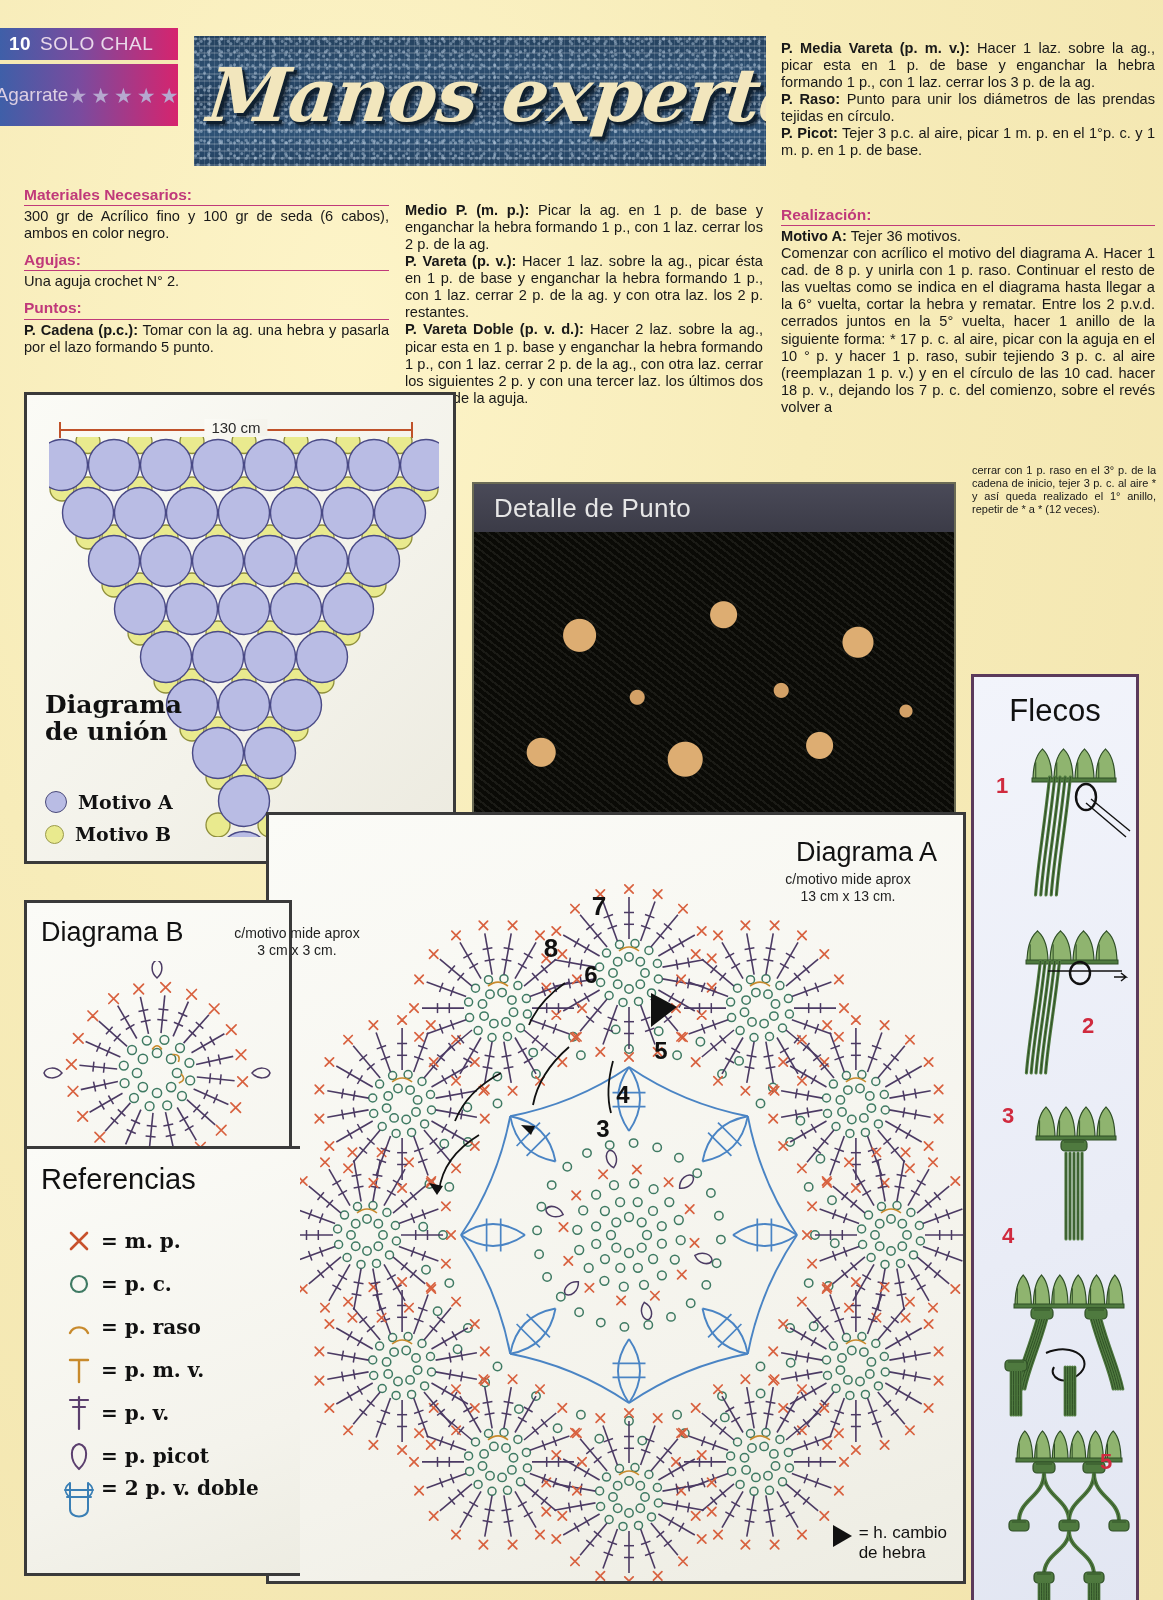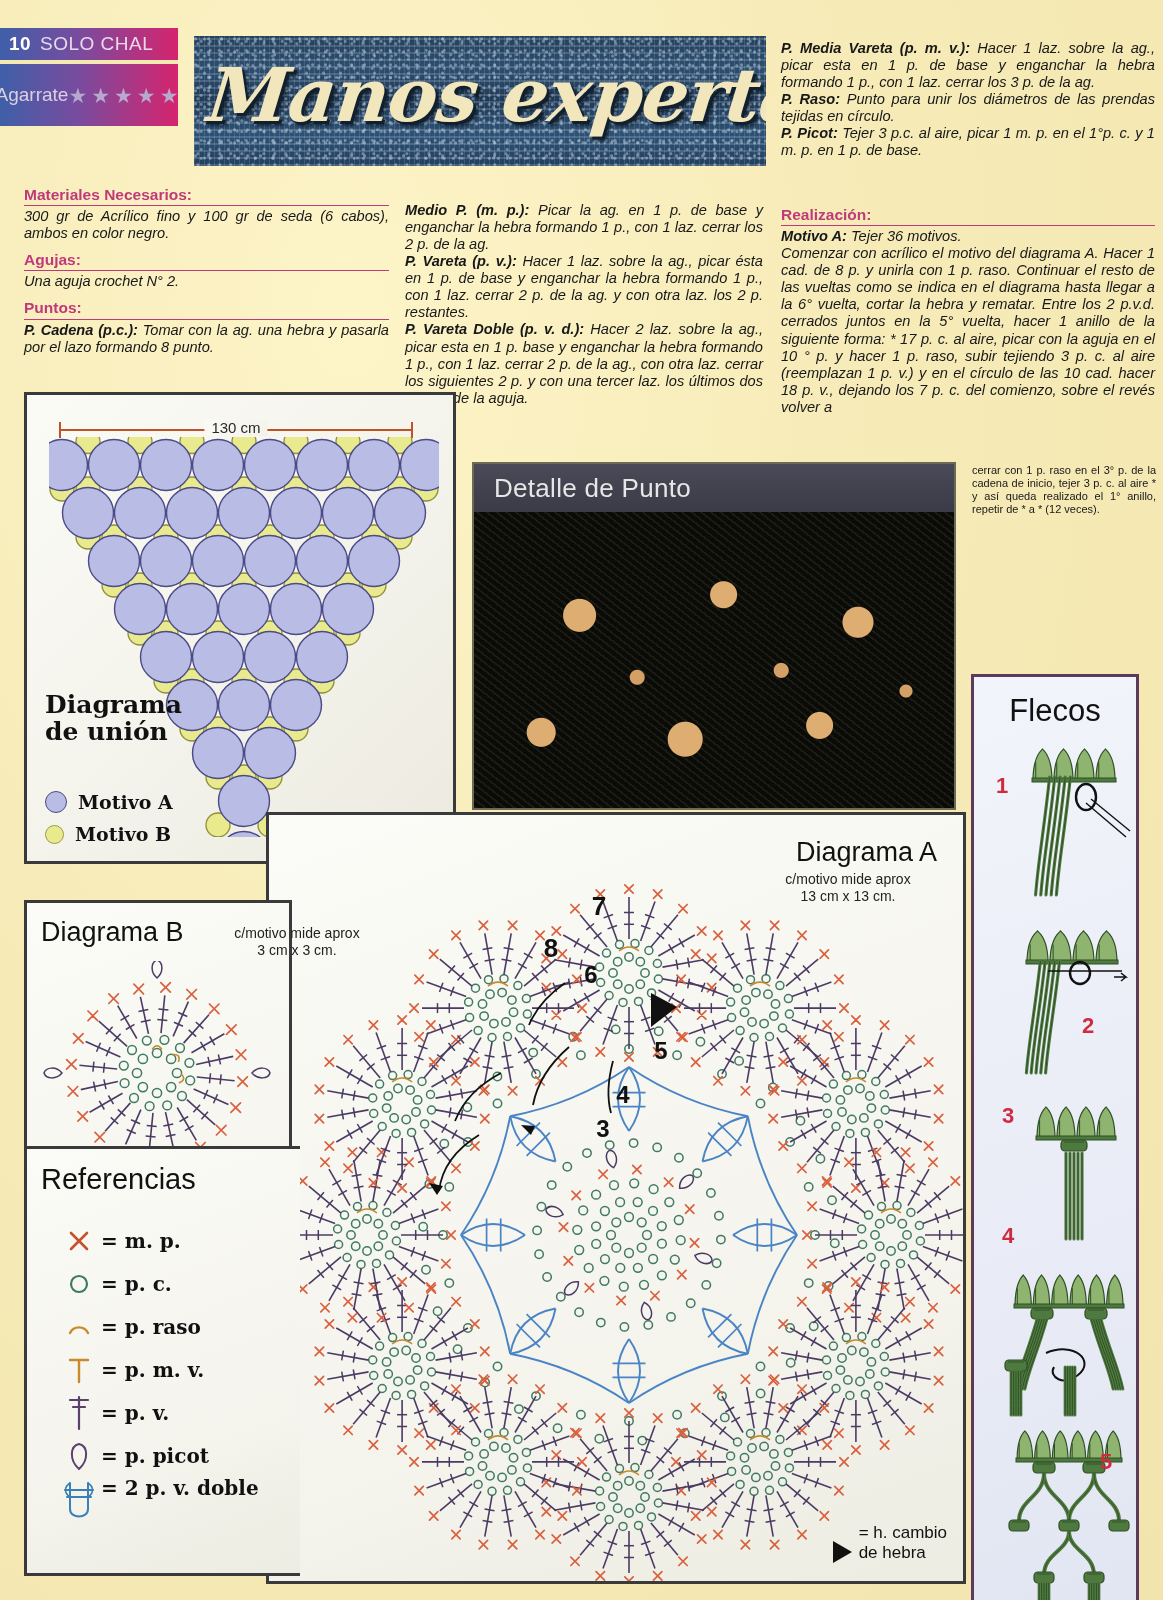--- a/index.html
+++ b/index.html
@@ -48,21 +48,21 @@
   #masthead .mh-title{
     position:absolute;left:14px;top:16px;right:0;
     font-family:"DejaVu Serif",serif;font-style:italic;font-weight:700;
     font-size:74px;color:#f2e6bd;letter-spacing:-1px;
     text-shadow:3px 3px 0 #10202f, 5px 5px 3px rgba(0,0,0,.45);
     white-space:nowrap;transform:skewX(-6deg);
   }
 
   
   .col{position:absolute;font-size:14.6px;line-height:1.17;color:#181818;text-align:justify;}
-  .col p{margin:0 0 0 0;font-style:italic;}
+  .col p{margin:0 0 0 0;}
   .sec-head{
     color:#c0397a;font-weight:700;font-size:15.5px;margin:0;
     border-bottom:1.5px solid #c0397a;padding-bottom:1px;margin-bottom:2px;display:block;
   }
   b{font-weight:700;}
   .blk{margin-bottom:9px;}
 
   #colL{left:24px;top:186px;width:365px;}
   #colM{left:405px;top:202px;width:358px;}
   #colR{left:781px;top:40px;width:374px;}
@@ -89,21 +89,21 @@
     font-size:25px;color:#111;line-height:1.08;}
   #unionPanel .legend{position:absolute;left:18px;top:396px;}
   #unionPanel .legend .lrow{display:flex;align-items:center;margin-bottom:10px;}
   #unionPanel .legend .sw{border:1.6px solid #4a4a7a;border-radius:50%;margin-right:11px;}
   #unionPanel .legend .sw.a{width:20px;height:20px;background:#b9bce4;}
   #unionPanel .legend .sw.b{width:17px;height:17px;background:#e9ea8e;border-color:#9a9a4a;}
   #unionPanel .legend .lt{font-family:"DejaVu Serif",serif;font-weight:700;font-size:19px;color:#111;}
 
   
   #photo{
-    position:absolute;left:472px;top:462px;width:484px;height:348px;
+    position:absolute;left:472px;top:482px;width:484px;height:348px;
     border:2px solid #6b6b55;box-sizing:border-box;overflow:hidden;
     background:#0b0b0a;
     text-align:right;
   }
   #photo .ph-bar{
     position:absolute;left:0;top:0;right:0;height:48px;
     background:linear-gradient(180deg,#4a4a58 0%,#3b3b47 100%);
     display:flex;align-items:center;padding-left:20px;z-index:3;
   }
   #photo .ph-bar span{color:#e6e6e6;font-size:26px;letter-spacing:.3px;}
@@ -124,21 +124,21 @@
   }
 
   
   #diagA{
     position:absolute;left:266px;top:812px;width:700px;height:772px;
     background:linear-gradient(160deg,#fbfbf7 0%,#f4f3ec 70%,#edece2 100%);
     border:3px solid #3a3a3a;box-sizing:border-box;overflow:hidden;
   }
   #diagA .ttl{position:absolute;right:26px;top:22px;font-size:27px;color:#111;}
   #diagA .sub{position:absolute;right:20px;top:56px;font-size:14px;color:#222;text-align:center;line-height:1.2;width:190px;}
-  #diagA .hchg{position:absolute;right:16px;bottom:18px;display:flex;align-items:flex-end;font-size:17px;color:#111;}
+  #diagA .hchg{position:absolute;right:16px;bottom:18px;display:flex;align-items:flex-start;font-size:17px;color:#111;}
   #diagA .hchg .tri{width:0;height:0;border-left:19px solid #111;border-top:11px solid transparent;border-bottom:11px solid transparent;margin:2px 7px 0 0;}
 
   
   #diagB{
     position:absolute;left:24px;top:900px;width:268px;height:676px;
     background:linear-gradient(160deg,#fbfbf7 0%,#f4f3ec 70%,#edece2 100%);
     border:3px solid #3a3a3a;box-sizing:border-box;overflow:visible;
   }
   #diagB .ttl{position:absolute;left:14px;top:14px;font-size:27px;color:#111;}
   #diagB .sub{position:absolute;left:190px;top:22px;width:160px;font-size:14px;color:#222;text-align:center;line-height:1.2;}
@@ -193,21 +193,21 @@
     <div class="blk">
       <span class="sec-head">Materiales Necesarios:</span>
       <p>300 gr de Acrílico fino y 100 gr de seda (6 cabos), ambos en color negro.</p>
     </div>
     <div class="blk">
       <span class="sec-head">Agujas:</span>
       <p>Una aguja crochet N° 2.</p>
     </div>
     <div class="blk">
       <span class="sec-head">Puntos:</span>
-      <p><b>P. Cadena (p.c.):</b><span> Tomar con la ag. una hebra y pasarla por el lazo formando 8 punto.</span></p>
+      <p><b>P. Cadena (p.c.):</b><span> Tomar con la ag. una hebra y pasarla por el lazo formando 5 punto.</span></p>
     </div>
   </div>
 
   <div class="col" id="colM">
     <p><b>Medio P. (m. p.):</b><span> Picar la ag. en 1 p. de base y enganchar la hebra formando 1 p., con 1 laz. cerrar los 2 p. de la ag.</span></p>
     <p><b>P. Vareta (p. v.):</b><span> Hacer 1 laz. sobre la ag., picar ésta en 1 p. de base y enganchar la hebra formando 1 p., con 1 laz. cerrar 2 p. de la ag. y con otra laz. los 2 p. restantes.</span></p>
     <p><b>P. Vareta Doble (p. v. d.):</b><span> Hacer 2 laz. sobre la ag.,  picar esta en 1 p. base y enganchar la hebra formando 1 p., con 1 laz. cerrar 2 p. de la ag., con otra laz. cerrar los siguientes 2 p. y con una tercer laz. los últimos dos puntos de la aguja.</span></p>
   </div>
 
   <div class="col" id="colR">

